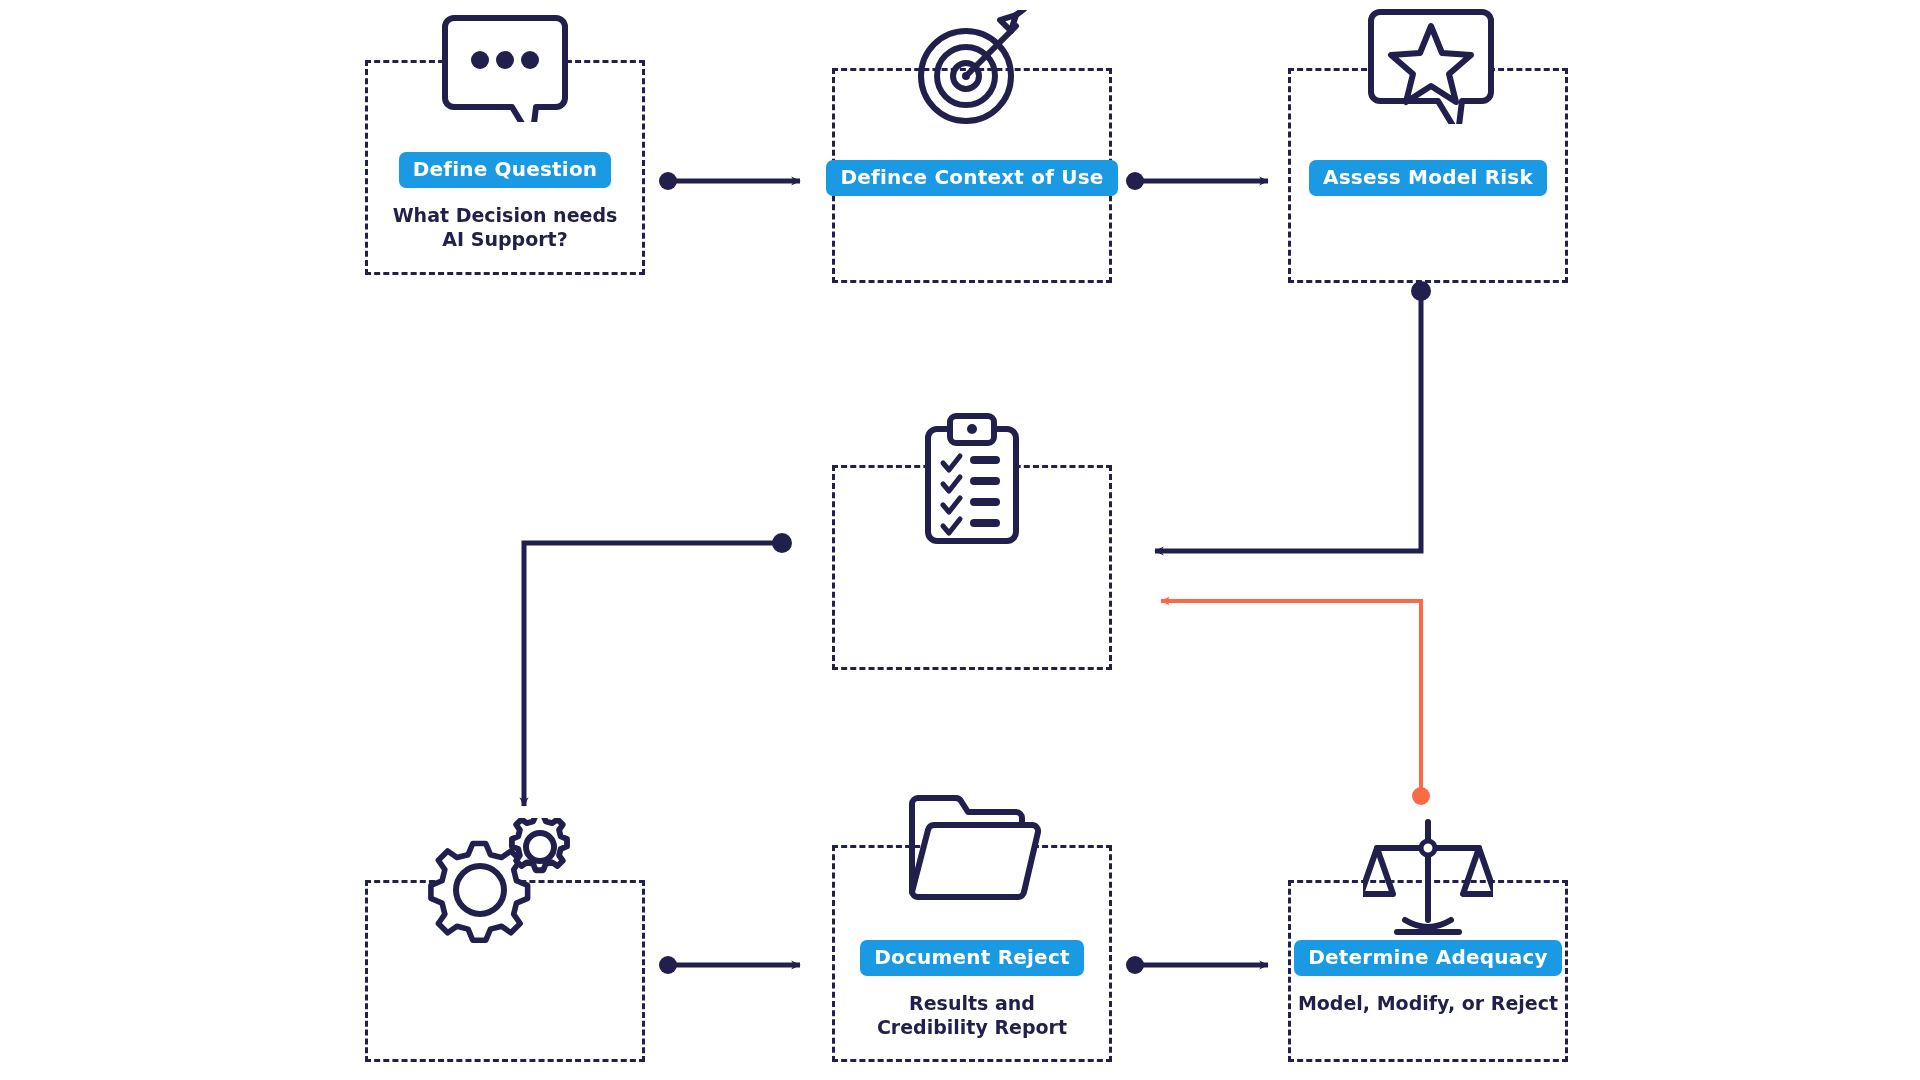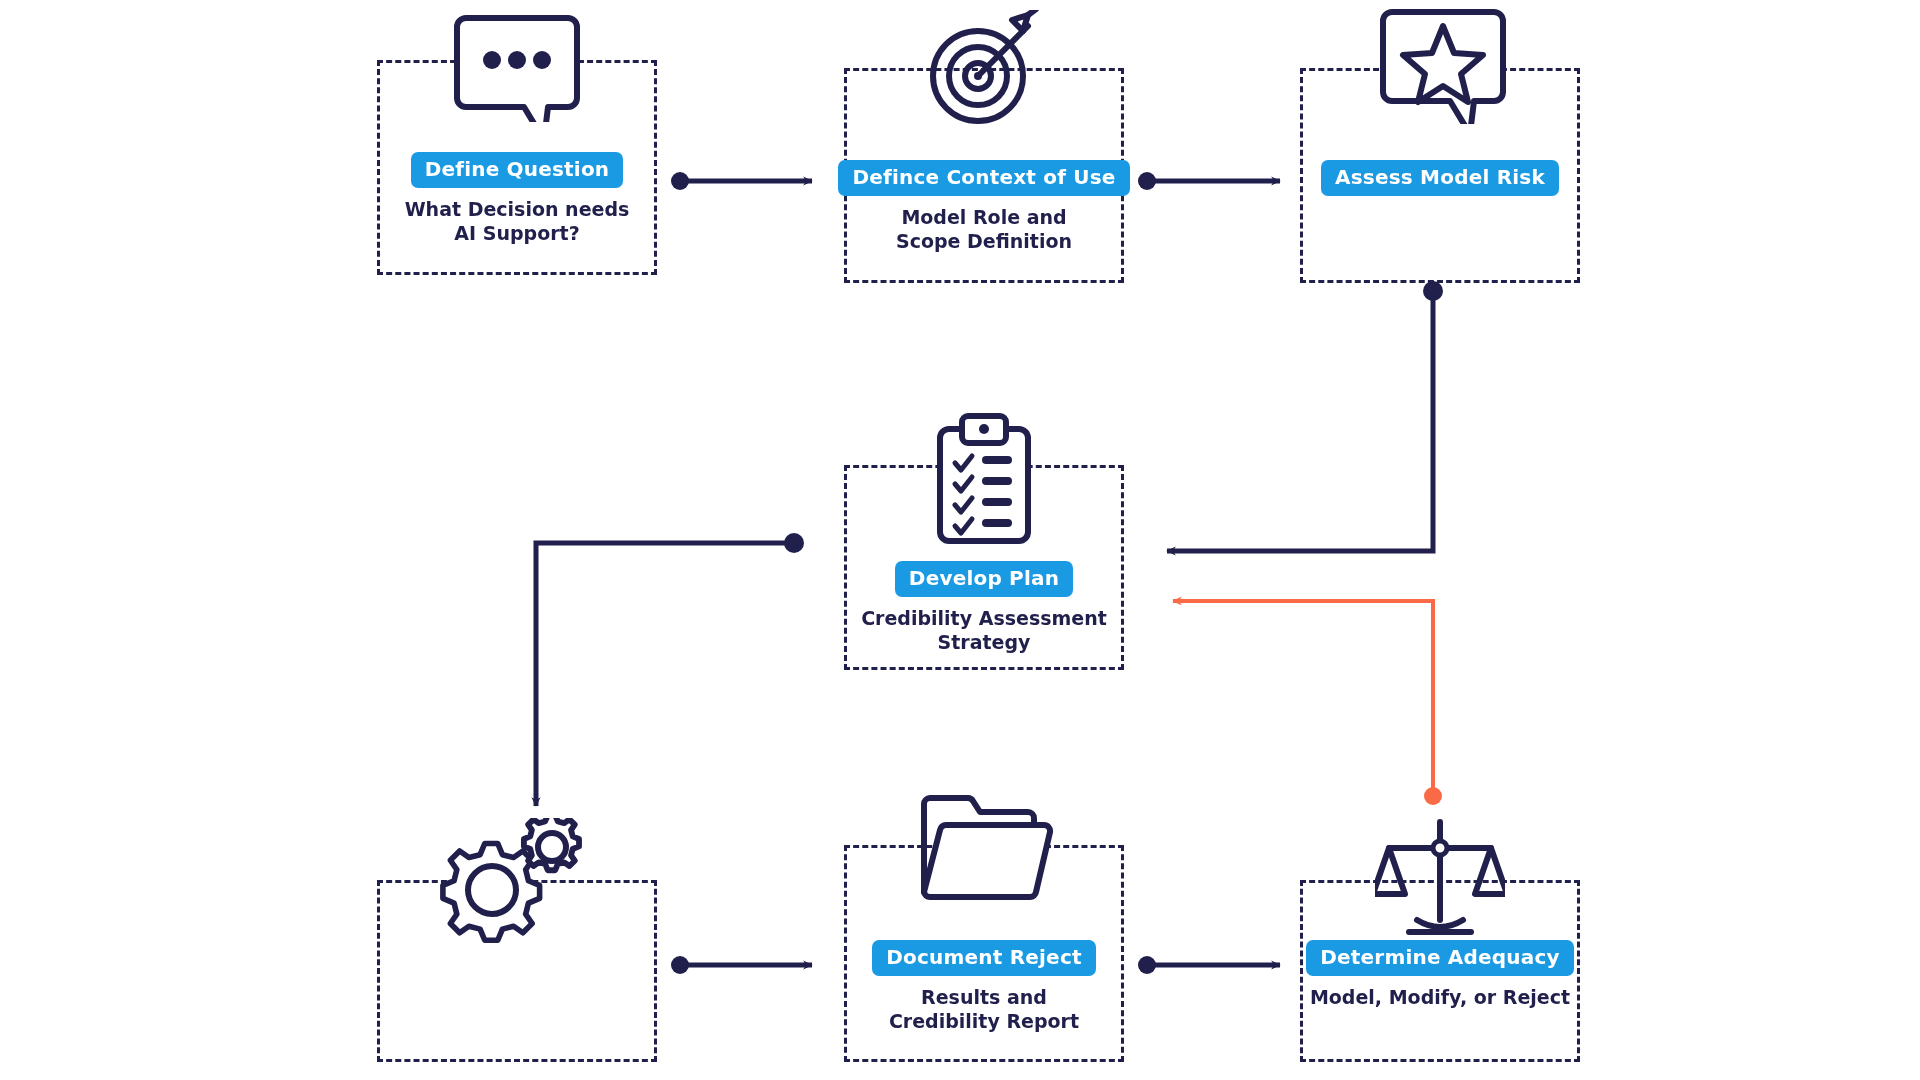--- a/index.html
+++ b/index.html
@@ -11,21 +11,21 @@
   body {
     width: 1920px;
     height: 1080px;
     overflow: hidden;
     font-family: "DejaVu Sans", "Liberation Sans", sans-serif;
     position: relative;
   }
 
   #canvas {
     position: absolute;
-    left: 12px;
+    left: 0;
     top: 0;
     width: 1776px;
     height: 1080px;
   }
 
   
   #connectors {
     position: absolute;
     left: 0;
     top: 0;
@@ -66,21 +66,21 @@
     color: #ffffff;
     font-size: 20px;
     font-weight: bold;
     letter-spacing: 0.2px;
     padding: 7px 14px 8px 14px;
     border-radius: 7px;
     white-space: nowrap;
     line-height: 1.05;
   }
   .caption {
-    margin-top: 10px;
+    margin-top: 16px;
     color: #211f4b;
     font-size: 19px;
     font-weight: bold;
     line-height: 1.25;
     text-align: center;
     white-space: pre-line;
   }
 </style>
 </head>
 <body>
@@ -154,22 +154,20 @@
       <circle cx="54" cy="66" r="45" fill="none" stroke="#211f4b" stroke-width="6"></circle>
       <circle cx="54" cy="66" r="29" fill="none" stroke="#211f4b" stroke-width="6"></circle>
       <circle cx="54" cy="66" r="13" fill="none" stroke="#211f4b" stroke-width="6"></circle>
       <circle cx="54" cy="66" r="4" fill="#211f4b"></circle>
       <path d="M54,66 L104,16" fill="none" stroke="#211f4b" stroke-width="6" stroke-linecap="round"></path>
       <path d="M88,10 L104,5 L99,21 Z" fill="none" stroke="#211f4b" stroke-width="6" stroke-linejoin="round"></path>
       <path d="M104,5 L112,-1" fill="none" stroke="#211f4b" stroke-width="6" stroke-linecap="round"></path>
     </svg>
     <div class="node-inner" style="top:92px;">
       <span class="pill">Defince Context of Use</span>
-      <span class="caption">Model Role and
-Scope Definition</span>
     </div>
   </div>
 
   <div class="node" style="left:1288px; top:68px; width:280px; height:215px;">
     <div class="node-box" style="width:280px; height:215px;"></div>
     <svg class="node-icon" width="130" height="118" viewBox="0 0 130 118" style="position:absolute; left:78px; top:-62px;">
       <path d="M14,6 H116 a9,9 0 0 1 9,9 V86 a9,9 0 0 1 -9,9 H96 L96,95 L92,128 L72,95 H14 a9,9 0 0 1 -9,-9 V15 a9,9 0 0 1 9,-9 Z" fill="#ffffff" stroke="#211f4b" stroke-width="6" stroke-linejoin="round"></path>
       <path d="M65,20 L76,47 L105,49 L83,68 L90,96 L65,80 L40,96 L47,68 L25,49 L54,47 Z" fill="none" stroke="#211f4b" stroke-width="6" stroke-linejoin="round"></path>
     </svg>
     <div class="node-inner" style="top:92px;align-items:center;">
@@ -185,25 +183,20 @@
       <circle cx="50" cy="16" r="5" fill="#211f4b"></circle>
       <path d="M21,50 l6,7 l11,-14" fill="none" stroke="#211f4b" stroke-width="5" stroke-linecap="round" stroke-linejoin="round"></path>
       <rect x="48" y="43" width="30" height="8" rx="4" fill="#211f4b"></rect>
       <path d="M21,71 l6,7 l11,-14" fill="none" stroke="#211f4b" stroke-width="5" stroke-linecap="round" stroke-linejoin="round"></path>
       <rect x="48" y="64" width="30" height="8" rx="4" fill="#211f4b"></rect>
       <path d="M21,92 l6,7 l11,-14" fill="none" stroke="#211f4b" stroke-width="5" stroke-linecap="round" stroke-linejoin="round"></path>
       <rect x="48" y="85" width="30" height="8" rx="4" fill="#211f4b"></rect>
       <path d="M21,113 l6,7 l11,-14" fill="none" stroke="#211f4b" stroke-width="5" stroke-linecap="round" stroke-linejoin="round"></path>
       <rect x="48" y="106" width="30" height="8" rx="4" fill="#211f4b"></rect>
     </svg>
-    <div class="node-inner" style="top:96px;">
-      <span class="pill">Develop Plan</span>
-      <span class="caption">Credibility Assessment
-Strategy</span>
-    </div>
   </div>
 
   <div class="node" style="left:365px; top:880px; width:280px; height:182px;">
     <div class="node-box" style="width:280px; height:182px;"></div>
     <svg class="node-icon" width="150" height="130" viewBox="0 0 150 130" style="position:absolute; left:58px; top:-62px;">
       <path d="M58,36 l12,-3 l5,-12 l14,0 l5,12 l12,3 l10,-7 l10,10 l-7,10 l3,12 l12,5 l0,14 l-12,5 l-3,12 l7,10 l-10,10 l-10,-7 l-12,3 l-5,12 l-14,0 l-5,-12 l-12,-3 l-10,7 l-10,-10 l7,-10 l-3,-12 l-12,-5 l0,-14 l12,-5 l3,-12 l-7,-10 l10,-10 Z" transform="translate(-20,6) scale(0.93)" fill="#ffffff" stroke="#211f4b" stroke-width="6" stroke-linejoin="round"></path>
       <circle cx="57" cy="72" r="24" fill="#ffffff" stroke="#211f4b" stroke-width="6"></circle>
       <path d="M58,36 l12,-3 l5,-12 l14,0 l5,12 l12,3 l10,-7 l10,10 l-7,10 l3,12 l12,5 l0,14 l-12,5 l-3,12 l7,10 l-10,10 l-10,-7 l-12,3 l-5,12 l-14,0 l-5,-12 l-12,-3 l-10,7 l-10,-10 l7,-10 l-3,-12 l-12,-5 l0,-14 l12,-5 l3,-12 l-7,-10 l10,-10 Z" transform="translate(73,-14) scale(0.53)" fill="#ffffff" stroke="#211f4b" stroke-width="11" stroke-linejoin="round"></path>
       <circle cx="117" cy="29" r="14" fill="#ffffff" stroke="#211f4b" stroke-width="6"></circle>
     </svg>

